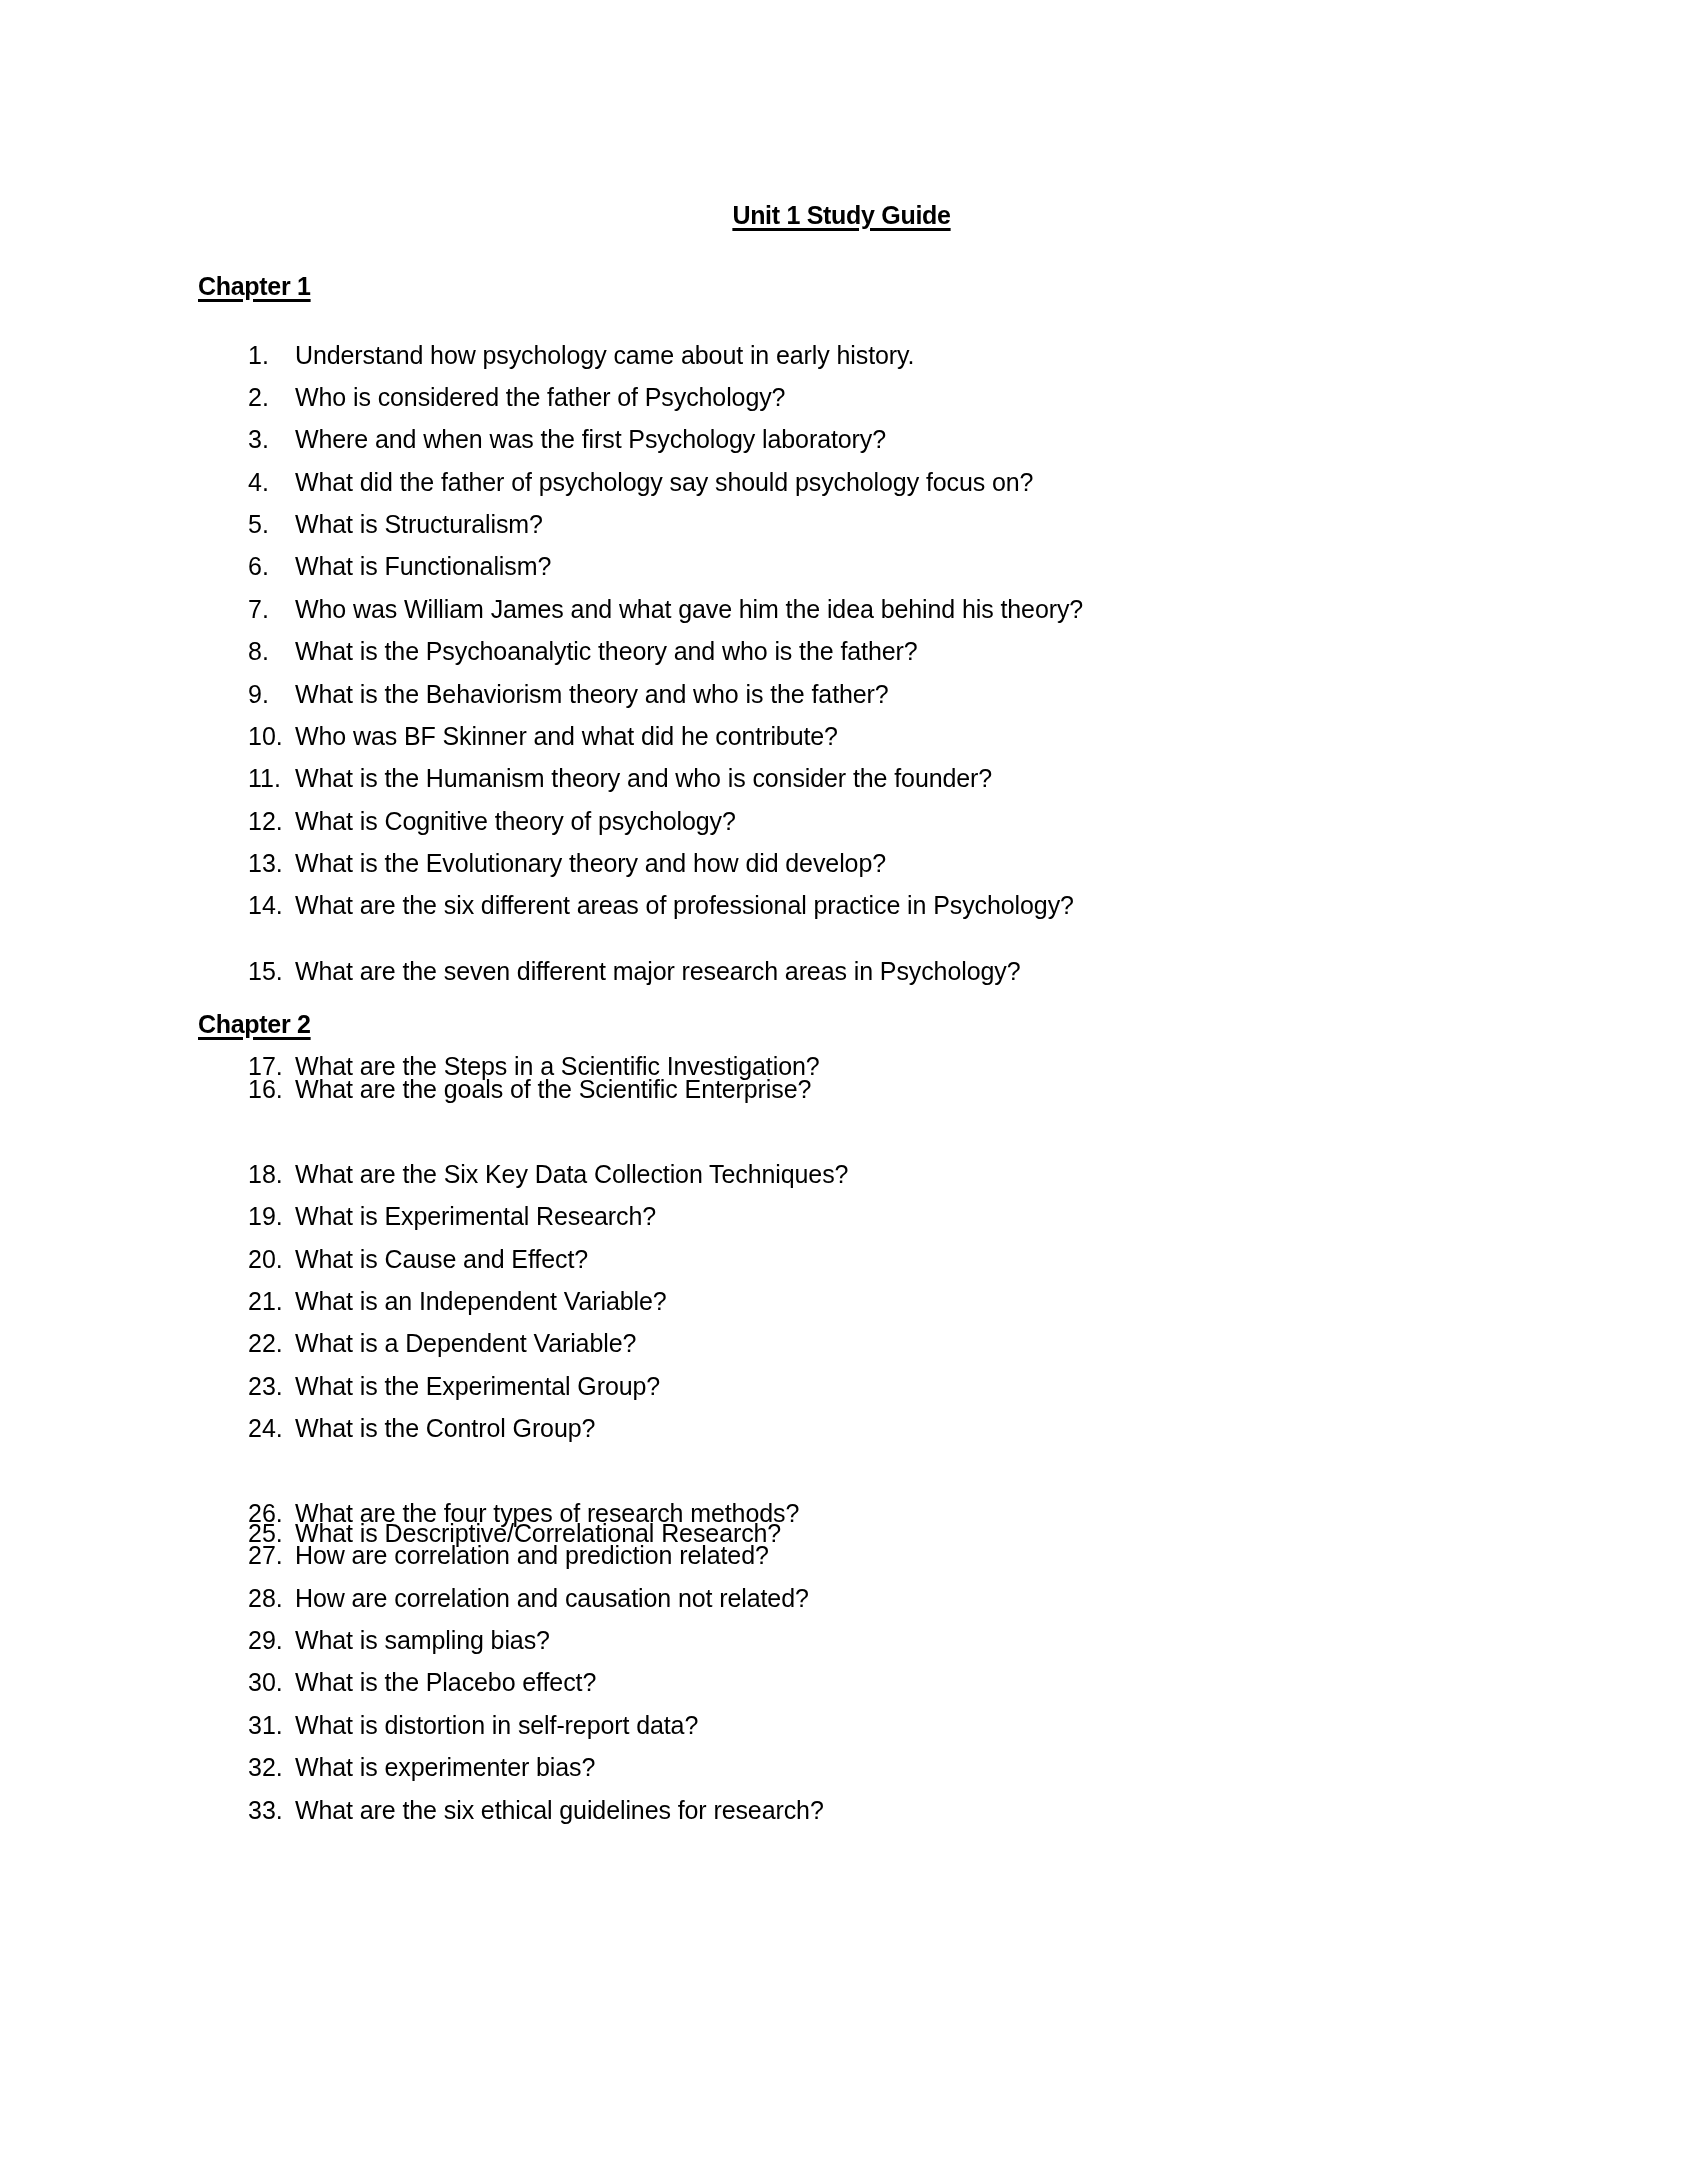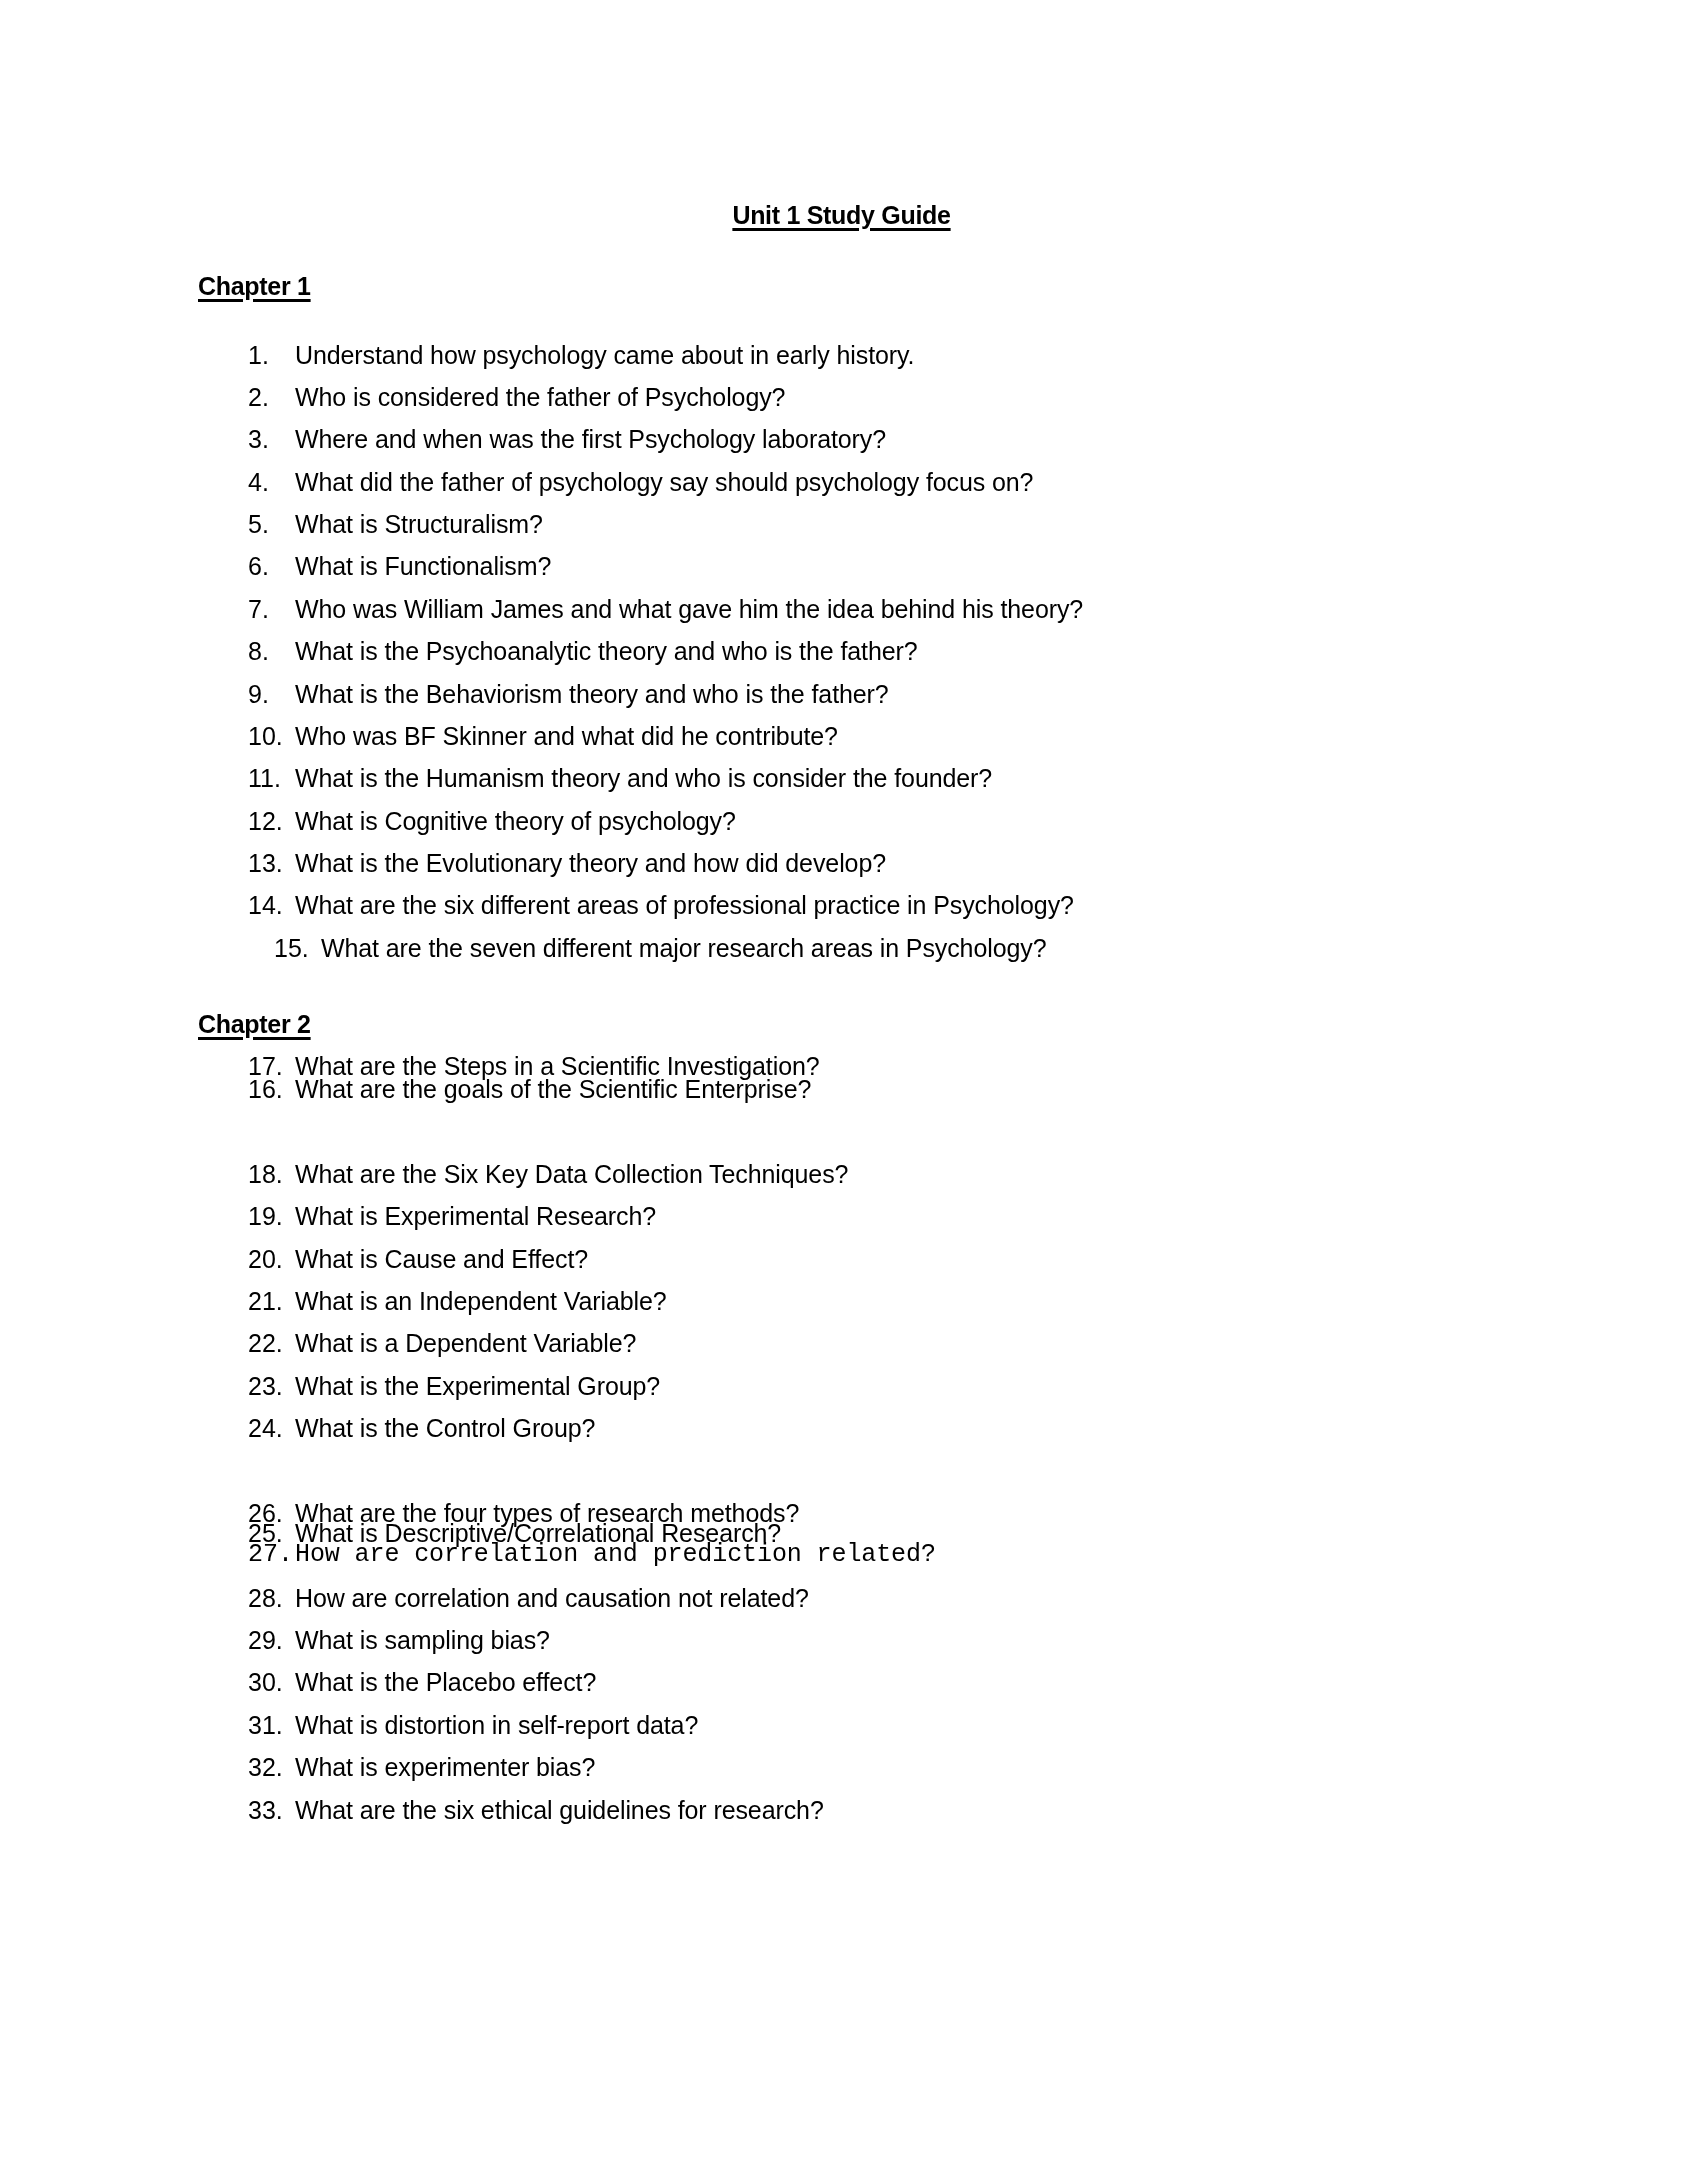--- a/index.html
+++ b/index.html
@@ -141,21 +141,21 @@
         <span class="text">What is Cognitive theory of psychology?</span>
       </li>
     <li class="item" style="top:846px;">
         <span class="num">13.</span>
         <span class="text">What is the Evolutionary theory and how did develop?</span>
       </li>
     <li class="item" style="top:888px;padding-left:32px;">
         <span class="num">14.</span>
         <span class="text">What are the six different areas of professional practice in Psychology?</span>
       </li>
-    <li class="item" style="top:931px;margin-left:26px;">
+    <li class="item" style="top:954px;">
         <span class="num">15.</span>
         <span class="text">What are the seven different major research areas in Psychology?</span>
       </li>
   </ol>
 
   <h2 class="chapter-heading" style="top:1008px;">Chapter 2</h2>
 
   <ol class="list">
     <li class="item" style="top:1072px;">
         <span class="num">16.</span>
@@ -194,21 +194,21 @@
         <span class="text">What is the Control Group?</span>
       </li>
     <li class="item" style="top:1516px;text-align:center;">
         <span class="num">25.</span>
         <span class="text">What is Descriptive/Correlational Research?</span>
       </li>
     <li class="item" style="top:1496px;">
         <span class="num">26.</span>
         <span class="text">What are the four types of research methods?</span>
       </li>
-    <li class="item" style="top:1538px;font-family:Liberation Mono, monospace;">
+    <li class="item" style="top:1538px;">
         <span class="num">27.</span>
         <span class="text">How are correlation and prediction related?</span>
       </li>
     <li class="item" style="top:1581px;">
         <span class="num">28.</span>
         <span class="text">How are correlation and causation not related?</span>
       </li>
     <li class="item" style="top:1623px;">
         <span class="num">29.</span>
         <span class="text">What is sampling bias?</span>

